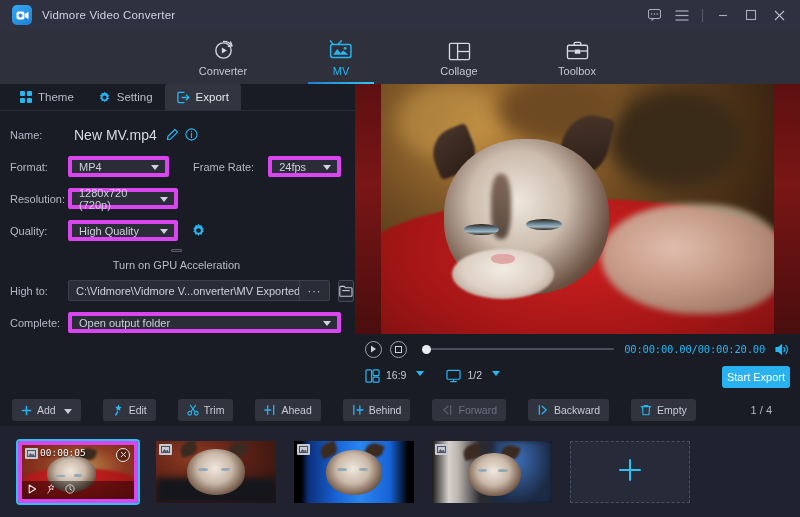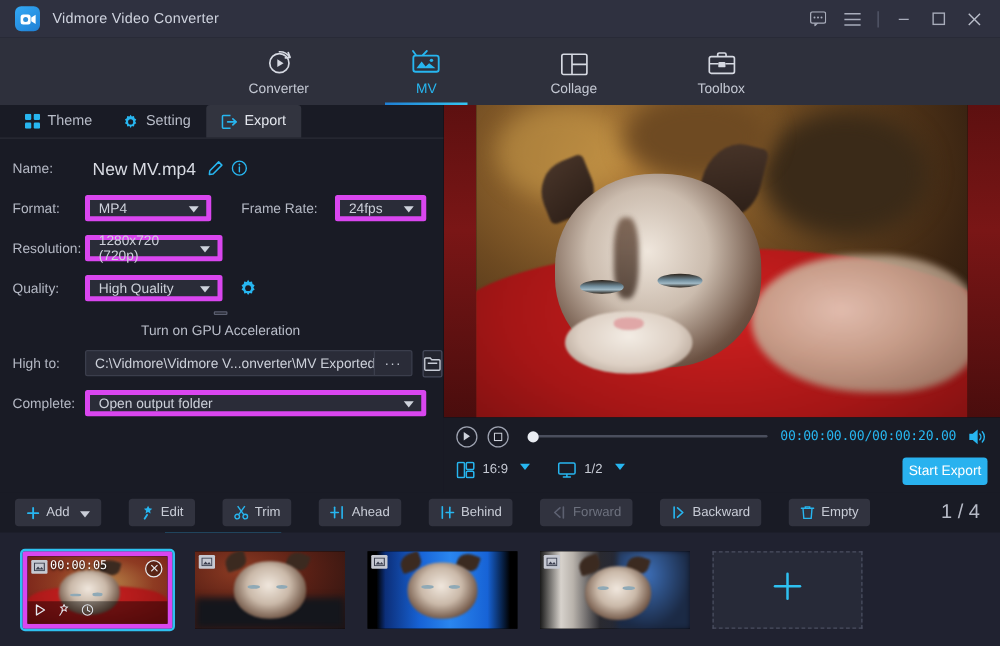--- a/index.html
+++ b/index.html
@@ -193,21 +193,21 @@
     position:absolute; left:0; top:394px; width:800px; height:32px;
     background:#191b25; display:flex; align-items:center; padding-left:12px; gap:22px;
   }
   .tbtn {
     height:22px; display:flex; align-items:center; gap:5px; padding:0 9px;
     background:#31333f; border-radius:3px; font-size:10.5px; color:#c9cdd7; cursor:default;
   }
   .tbtn .bico { color:#27b6f0; display:flex; }
   .tbtn.dim { color:#6d717e; }
   .tbtn.dim .bico { color:#5c6070; }
-  .page-count { position:absolute; right:16px; font-size:16px; color:#b6bac6; }
+  .page-count { position:absolute; right:28px; font-size:11px; color:#b6bac6; }
 
   
   .thumbs {
     position:absolute; left:0; top:426px; width:800px; height:91px;
     background:#202230; display:flex; align-items:center; gap:18px; padding-left:18px;
   }
   .thumb { position:relative; width:120px; height:62px; background:#000; overflow:hidden; cursor:default; }
   .thumb.sel { outline:2px solid #2ec0f0; outline-offset:0; }
   .th-img { position:absolute; inset:0; }
   .th-badge {

